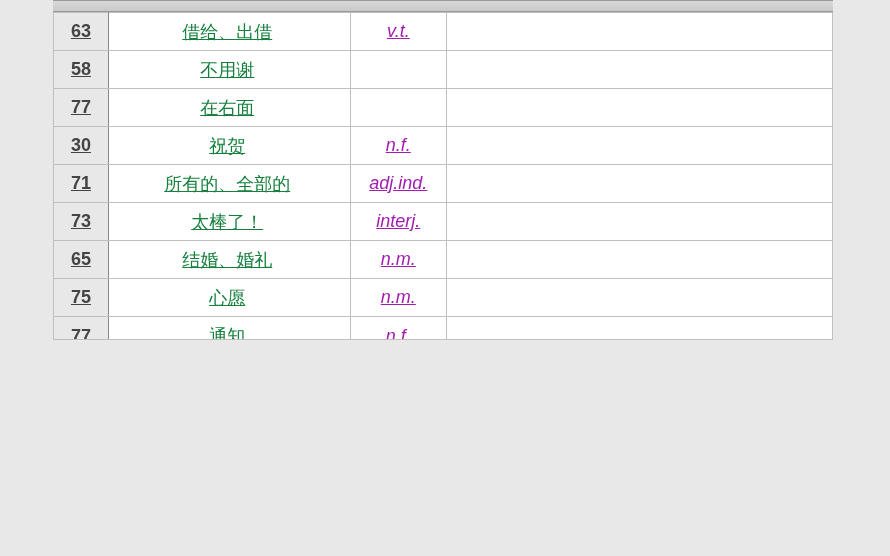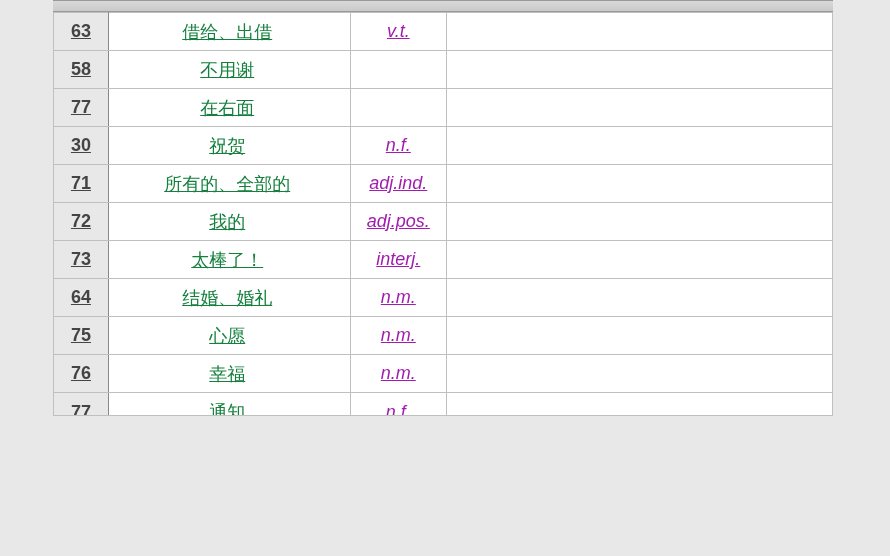--- a/index.html
+++ b/index.html
@@ -113,46 +113,34 @@
         <td class="col-pos">n.f.</td>
         <td class="col-d"></td>
       </tr>
       <tr>
         <td class="col-num">71</td>
         <td class="col-chinese">所有的、全部的</td>
         <td class="col-pos">adj.ind.</td>
         <td class="col-d"></td>
       </tr>
       <tr>
-        <td class="col-num">72</td>
-        <td class="col-chinese">我的</td>
-        <td class="col-pos">adj.pos.</td>
-        <td class="col-d"></td>
-      </tr>
-      <tr>
         <td class="col-num">73</td>
         <td class="col-chinese">太棒了！</td>
         <td class="col-pos">interj.</td>
         <td class="col-d"></td>
       </tr>
       <tr>
-        <td class="col-num">64</td>
+        <td class="col-num">65</td>
         <td class="col-chinese">结婚、婚礼</td>
         <td class="col-pos">n.m.</td>
         <td class="col-d"></td>
       </tr>
       <tr>
         <td class="col-num">75</td>
         <td class="col-chinese">心愿</td>
-        <td class="col-pos">n.m.</td>
-        <td class="col-d"></td>
-      </tr>
-      <tr>
-        <td class="col-num">76</td>
-        <td class="col-chinese">幸福</td>
         <td class="col-pos">n.m.</td>
         <td class="col-d"></td>
       </tr>
       <tr class="last-row">
         <td class="col-num">
             <span class="clipped">77</span>
           </td>
         <td class="col-chinese">
             <span class="clipped">通知</span>
           </td>

